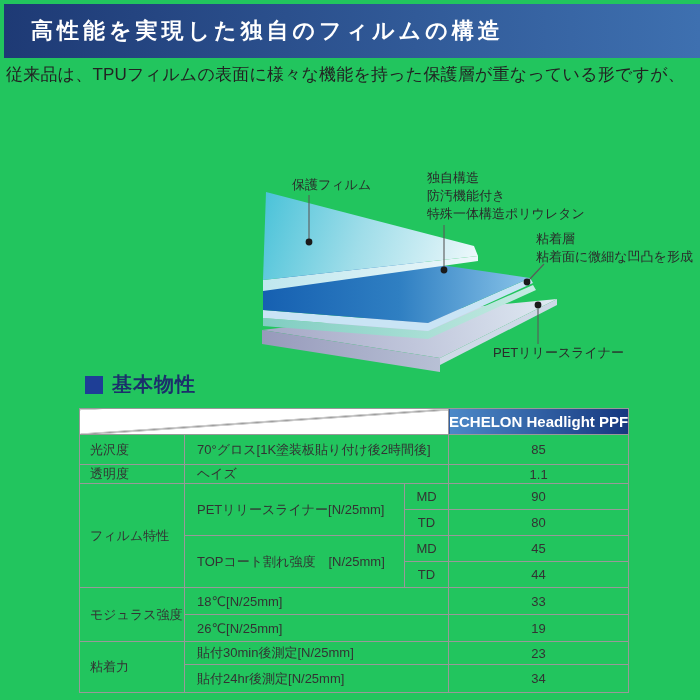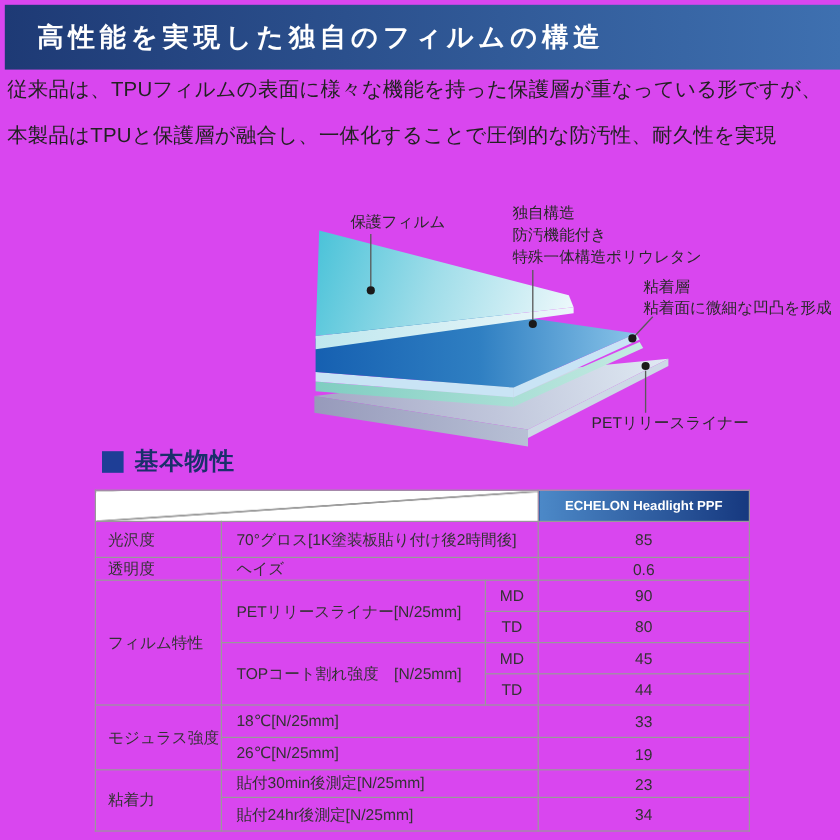--- a/index.html
+++ b/index.html
@@ -1,17 +1,17 @@
 <!DOCTYPE html>
 <html style="--banner-left: #1e3a75; --banner-right: #3e70b0; --th-left: #4c89c8; --th-right: #16387f; --accent-blue: #1e3e96; --accent-navy: #1b2f6b;"><head>
 <meta charset="utf-8">
 <style>
   html,body{margin:0;padding:0;background:#fff;}
   #page{
-    position:relative;width:700px;height:700px;overflow:hidden;background:#d946ef;
+    position:relative;width:700px;height:700px;overflow:hidden;background:#22c55e;
     font-family:"Liberation Sans","DejaVu Sans",sans-serif;color:#222;
   }
   
   .banner{
     position:absolute;left:4px;top:4px;width:696px;height:54px;
     background:linear-gradient(to right,var(--banner-left,#1e3a75),var(--banner-right,#3e70b0));
     display:flex;align-items:center;padding-left:27px;box-sizing:border-box;
   }
   .banner h1{
     margin:0;font-family:"Liberation Serif","DejaVu Serif",serif;
@@ -50,35 +50,34 @@
   .spec-table .sub{text-align:center;}
   .spec-table .val{text-align:center;}
   .diag-cell{
     background:
       linear-gradient(to bottom right,
         #ffffff calc(50% - 1px), #9b9b9b calc(50% - 0.5px),
         #9b9b9b calc(50% + 0.5px), #ffffff calc(50% + 1px));
   }
   .product-cell{
     background:linear-gradient(to right,var(--th-left,#4c89c8),var(--th-right,#16387f));
-    color:#fff;font-weight:bold;text-align:center;font-size:11px;
+    color:#fff;font-weight:bold;text-align:center;font-size:15px;
   }
 </style>
 </head>
 <body>
 
 <div id="page">
 
   <div class="banner">
     <h1>高性能を実現した独自のフィルムの構造</h1>
   </div>
 
   <div class="intro">
     <div>従来品は、TPUフィルムの表面に様々な機能を持った保護層が重なっている形ですが、</div>
-    <div>本製品はTPUと保護層が融合し、一体化することで圧倒的な防汚性、耐久性を実現</div>
   </div>
 
   <div class="diagram">
     <svg width="700" height="210" viewBox="0 0 700 210">
       <defs>
         <linearGradient id="gradCyan" gradientUnits="userSpaceOnUse" x1="262" y1="40" x2="478" y2="112">
           <stop offset="0" stop-color="#4cc3d9"></stop>
           <stop offset="0.45" stop-color="#9fdde9"></stop>
           <stop offset="1" stop-color="#f2fafc"></stop>
         </linearGradient>
@@ -160,21 +159,21 @@
       <td class="product-cell">ECHELON Headlight PPF</td>
     </tr>
     <tr style="height:30px">
       <td class="cat">光沢度</td>
       <td class="desc" colspan="2">70°グロス[1K塗装板貼り付け後2時間後]</td>
       <td class="val">85</td>
     </tr>
     <tr style="height:14px">
       <td class="cat">透明度</td>
       <td class="desc" colspan="2">ヘイズ</td>
-      <td class="val">0.6</td>
+      <td class="val">1.1</td>
     </tr>
     <tr style="height:26px">
       <td class="cat" rowspan="4">フィルム特性</td>
       <td class="desc" rowspan="2">PETリリースライナー[N/25mm]</td>
       <td class="sub">MD</td>
       <td class="val">90</td>
     </tr>
     <tr style="height:26px">
       <td class="sub">TD</td>
       <td class="val">80</td>

